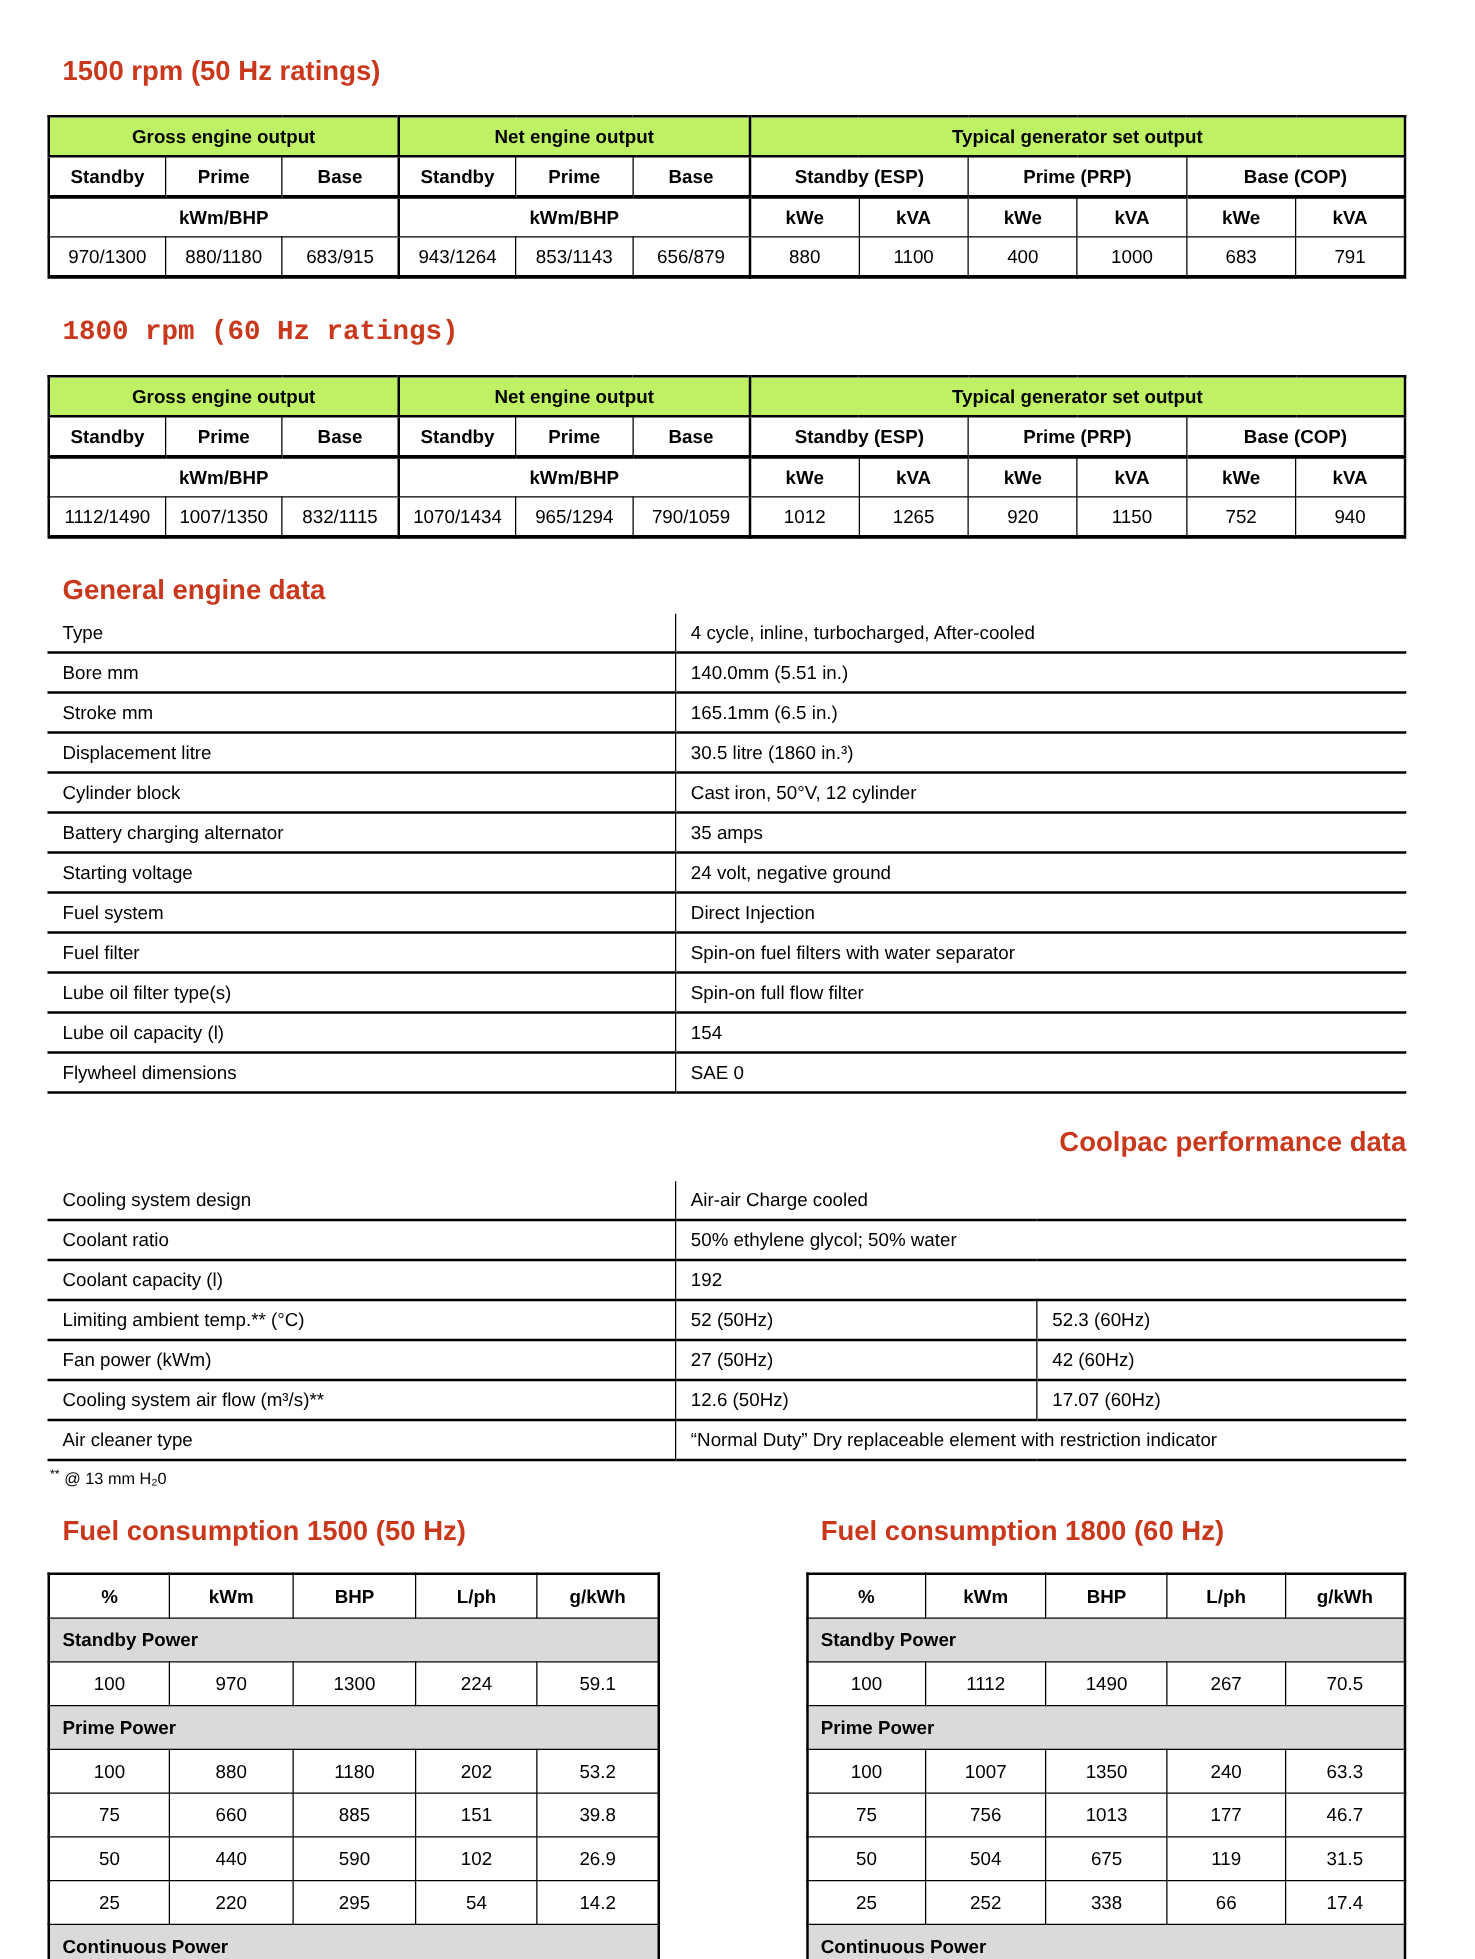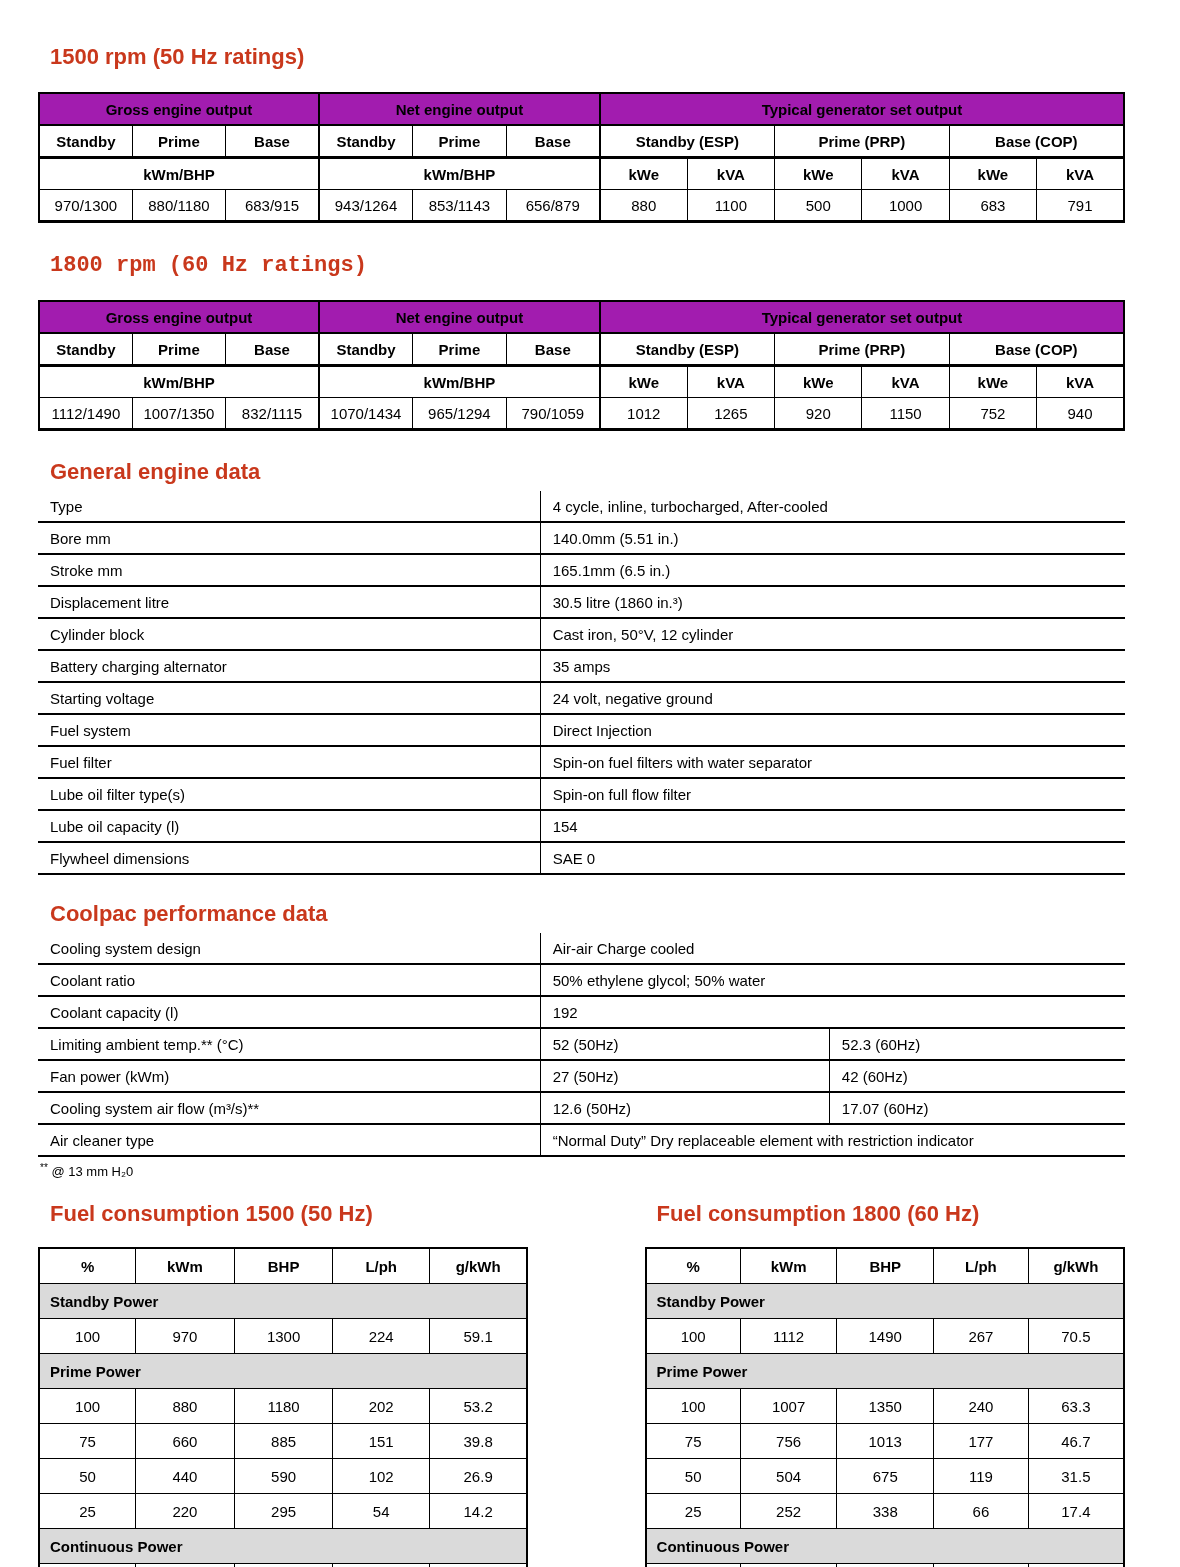--- a/index.html
+++ b/index.html
@@ -7,35 +7,35 @@
   .page {
     width:1180px; min-height:1567px; box-sizing:border-box;
     padding:44px 55px 40px 38px; background:#fff;
   }
   h2.sec {
     font-size:22px; font-weight:bold; color:#c9381c;
     margin:0 0 22px 12px; letter-spacing:0;
   }
   h2.sec.mt30 { margin-top:30px;font-family:Liberation Mono, monospace; }
   h2.sec.mt28 { margin-top:28px; margin-bottom:6px; }
-  h2.sec.mt26 { margin-top:26px; margin-bottom:6px; }
+  h2.sec.mt26 { margin-top:26px; margin-bottom:18px;text-align:right; }
 
   
   table.ratings {
     width:100%; border-collapse:collapse; table-layout:fixed;
     border:2.5px solid #000; border-bottom-width:3px;
   }
   table.ratings th, table.ratings td {
     border:1.5px solid #000; height:30px; font-size:15px;
     text-align:center; vertical-align:middle; padding:0 2px;
     overflow:hidden; white-space:nowrap;
   }
   table.ratings th { font-weight:bold; }
   table.ratings td { font-weight:normal; }
-  table.ratings tr.ghead th { background:#a21caf; border-bottom-width:2px; }
+  table.ratings tr.ghead th { background:#bef264; border-bottom-width:2px; }
   table.ratings tr.subs th { border-bottom-width:3px;margin-left:28px; }
   table.ratings .gsep { border-left-width:2.5px; }
 
   
   table.kv { width:100%; border-collapse:collapse; table-layout:fixed; }
   table.kv td {
     border-bottom:2.2px solid #000; height:30px; font-size:15px;
     vertical-align:middle; text-align:left; padding:0 6px 0 12px;
     overflow:hidden; white-space:nowrap;
   }
@@ -115,21 +115,21 @@
     </tr>
     <tr>
       <td>970/1300</td>
       <td>880/1180</td>
       <td>683/915</td>
       <td class="gsep">943/1264</td>
       <td>853/1143</td>
       <td>656/879</td>
       <td class="gsep">880</td>
       <td>1100</td>
-      <td>500</td>
+      <td>400</td>
       <td>1000</td>
       <td>683</td>
       <td>791</td>
     </tr>
   </tbody>
     </table>
 
   <h2 class="sec mt30">1800 rpm (60 Hz ratings)</h2>
 
   <table class="ratings">

